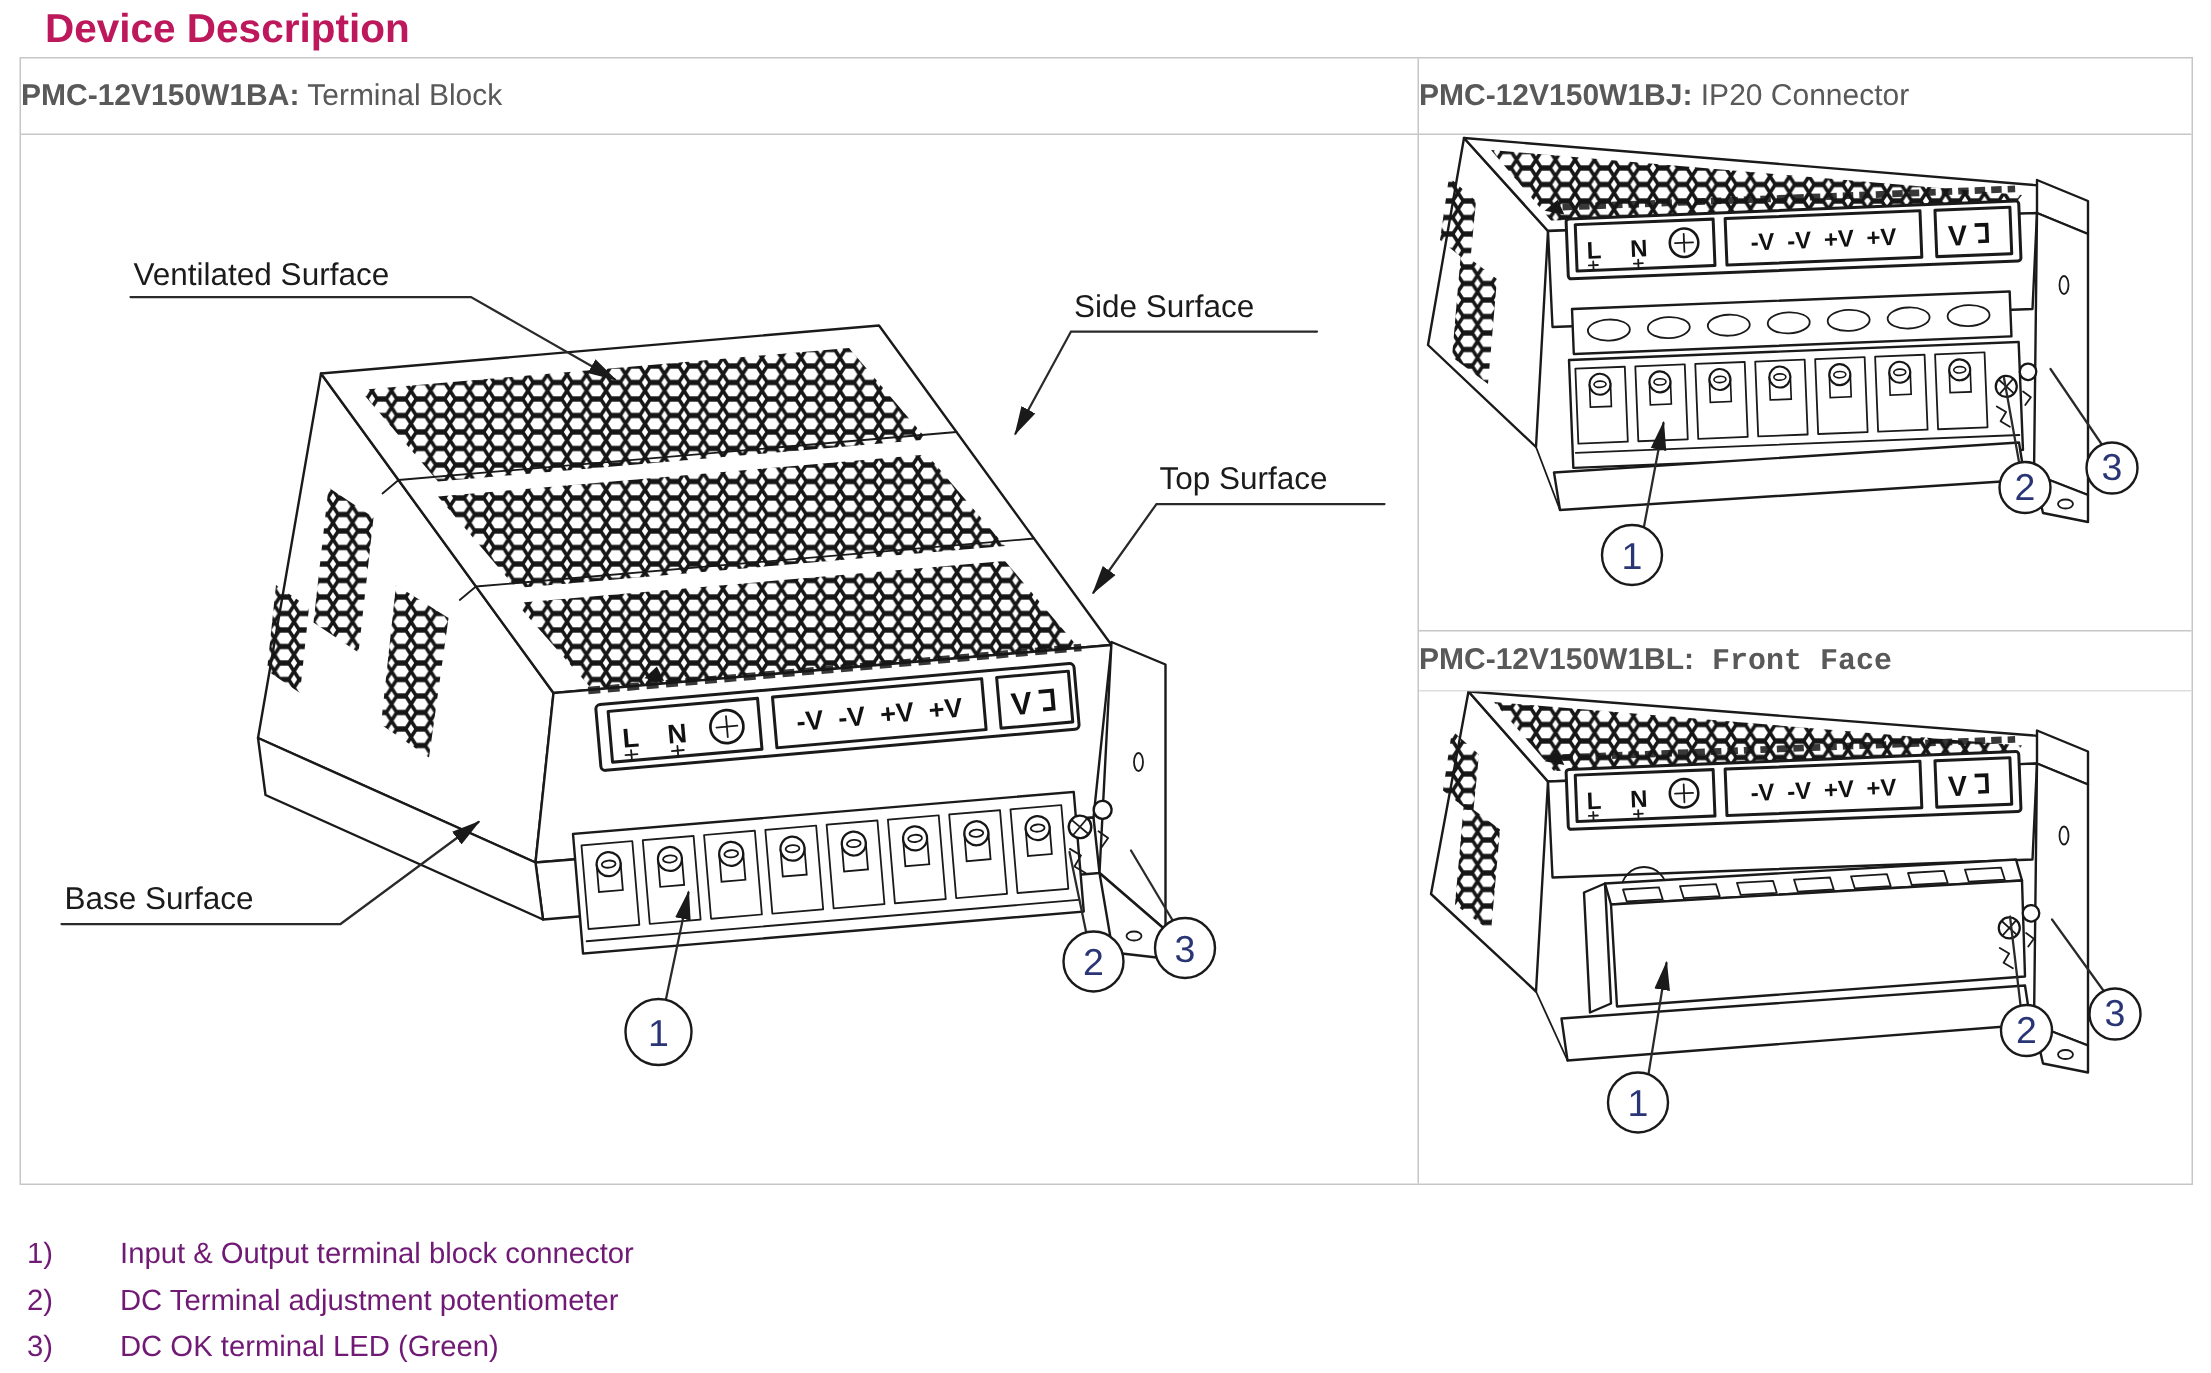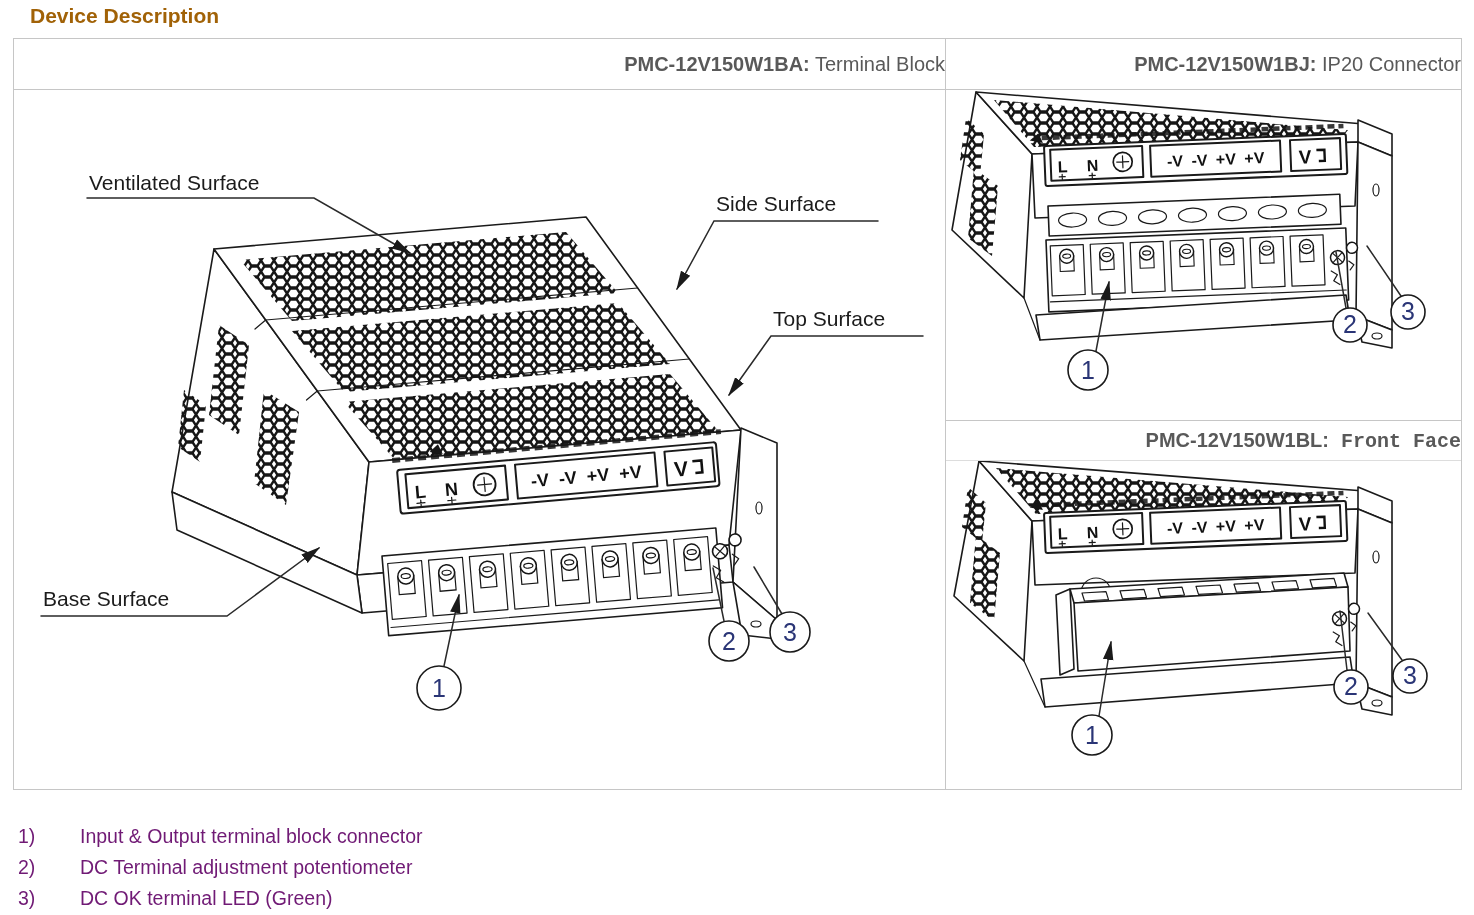--- a/index.html
+++ b/index.html
@@ -1,21 +1,21 @@
 <!DOCTYPE html>
 <html><head>
 <meta charset="utf-8">
 <style>
   html,body{margin:0;padding:0;background:#fff;}
   body{width:1474px;height:915px;position:relative;font-family:"Liberation Sans",sans-serif;overflow:hidden;}
-  .title{position:absolute;left:30px;top:4px;font-size:21px;font-weight:bold;color:#a16207;}
+  .title{position:absolute;left:30px;top:4px;font-size:27px;font-weight:bold;color:#be185d;}
   .figure{position:absolute;left:13px;top:38px;width:1447px;height:750px;border:1px solid #C6C6C6;background:#fff;}
   .vdiv{position:absolute;left:931px;top:0;width:1px;height:750px;background:#C6C6C6;}
   .hrule1{position:absolute;left:0;top:50px;width:1447px;height:1px;background:#C6C6C6;}
-  .hdr{position:absolute;font-size:20px;color:#595959;text-align:right;white-space:pre;}
+  .hdr{position:absolute;font-size:20px;color:#595959;text-align:left;white-space:pre;}
   .hdr .model{font-weight:bold;}
   .hdr-left{left:0;top:0;width:931px;height:50px;line-height:50px;}
   .hdr-rt{left:932px;top:0;width:515px;height:50px;line-height:50px;}
   .hdiv2{position:absolute;left:932px;top:381px;width:515px;height:1px;background:#C6C6C6;}
   .hdr-rb{left:932px;top:382px;width:515px;height:39px;line-height:39px;border-bottom:1px solid #DDDDDD;}
   .hdr-rb .variant{font-weight:bold;font-family:Liberation Mono, monospace;}
   .dsvg{position:absolute;}
   .d1{left:0;top:51px;}
   .d2{left:932px;top:51px;}
   .d3{left:932px;top:422px;}

